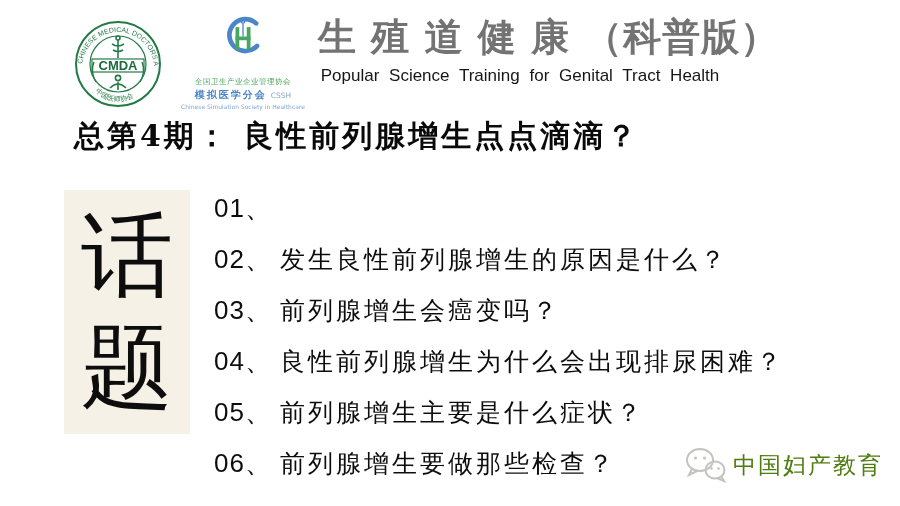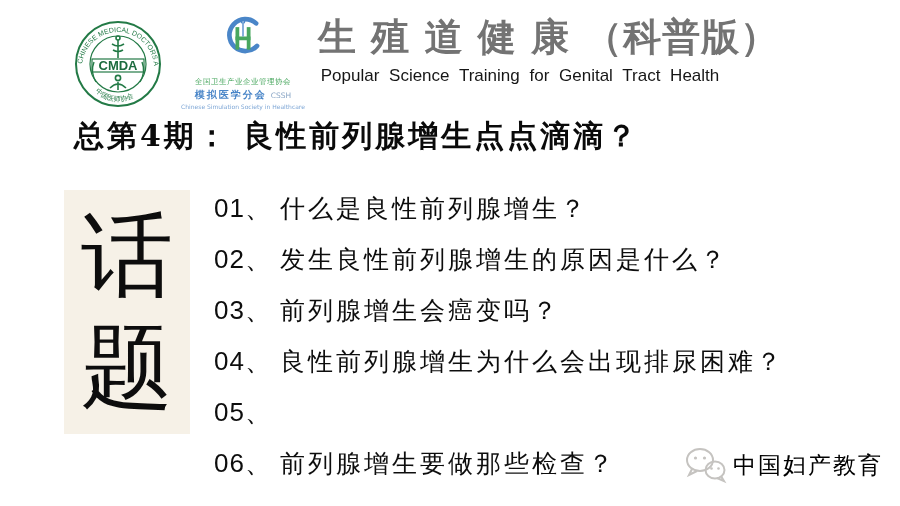--- a/index.html
+++ b/index.html
@@ -68,21 +68,21 @@
     font-size: 25px; letter-spacing: 3px; font-weight: 500; color: #0d0d0d;
   }
 
   
   .watermark {
     position: absolute; left: 684px; top: 446px;
     display: flex; align-items: center; gap: 5px;
   }
   .watermark-text {
     font-family: "DejaVu Sans", sans-serif;
-    font-size: 23px; letter-spacing: 2px; color: #000000;
+    font-size: 23px; letter-spacing: 2px; color: #4d7c0f;
     text-shadow: 1px 1px 0 #ffffff;
     white-space: nowrap;
   }
 </style>
 </head>
 <body>
 
 <div class="slide">
 
   <svg class="logo-cmda" viewBox="0 0 92 92" xmlns="http://www.w3.org/2000/svg">
@@ -147,36 +147,36 @@
   <div class="issue-heading">总第4期：  良性前列腺增生点点滴滴？</div>
 
   <div class="topic-box">
     <div class="topic-char">话</div>
     <div class="topic-char">题</div>
   </div>
 
   <ul class="topic-list">
     <li class="topic-item">
       <span class="topic-num">01、</span>
-      <span class="topic-text">什么是良性前列腺增生？</span>
     </li>
     <li class="topic-item">
       <span class="topic-num">02、</span>
       <span class="topic-text">发生良性前列腺增生的原因是什么？</span>
     </li>
     <li class="topic-item">
       <span class="topic-num">03、</span>
       <span class="topic-text">前列腺增生会癌变吗？</span>
     </li>
     <li class="topic-item">
       <span class="topic-num">04、</span>
       <span class="topic-text">良性前列腺增生为什么会出现排尿困难？</span>
     </li>
     <li class="topic-item">
       <span class="topic-num">05、</span>
+      <span class="topic-text">前列腺增生主要是什么症状？</span>
     </li>
     <li class="topic-item">
       <span class="topic-num">06、</span>
       <span class="topic-text">前列腺增生要做那些检查？</span>
     </li>
   </ul>
 
   <div class="watermark">
     <svg width="44" height="38" viewBox="0 0 44 38" xmlns="http://www.w3.org/2000/svg">
       <g fill="none" stroke="#c5c3c0" stroke-width="2">

